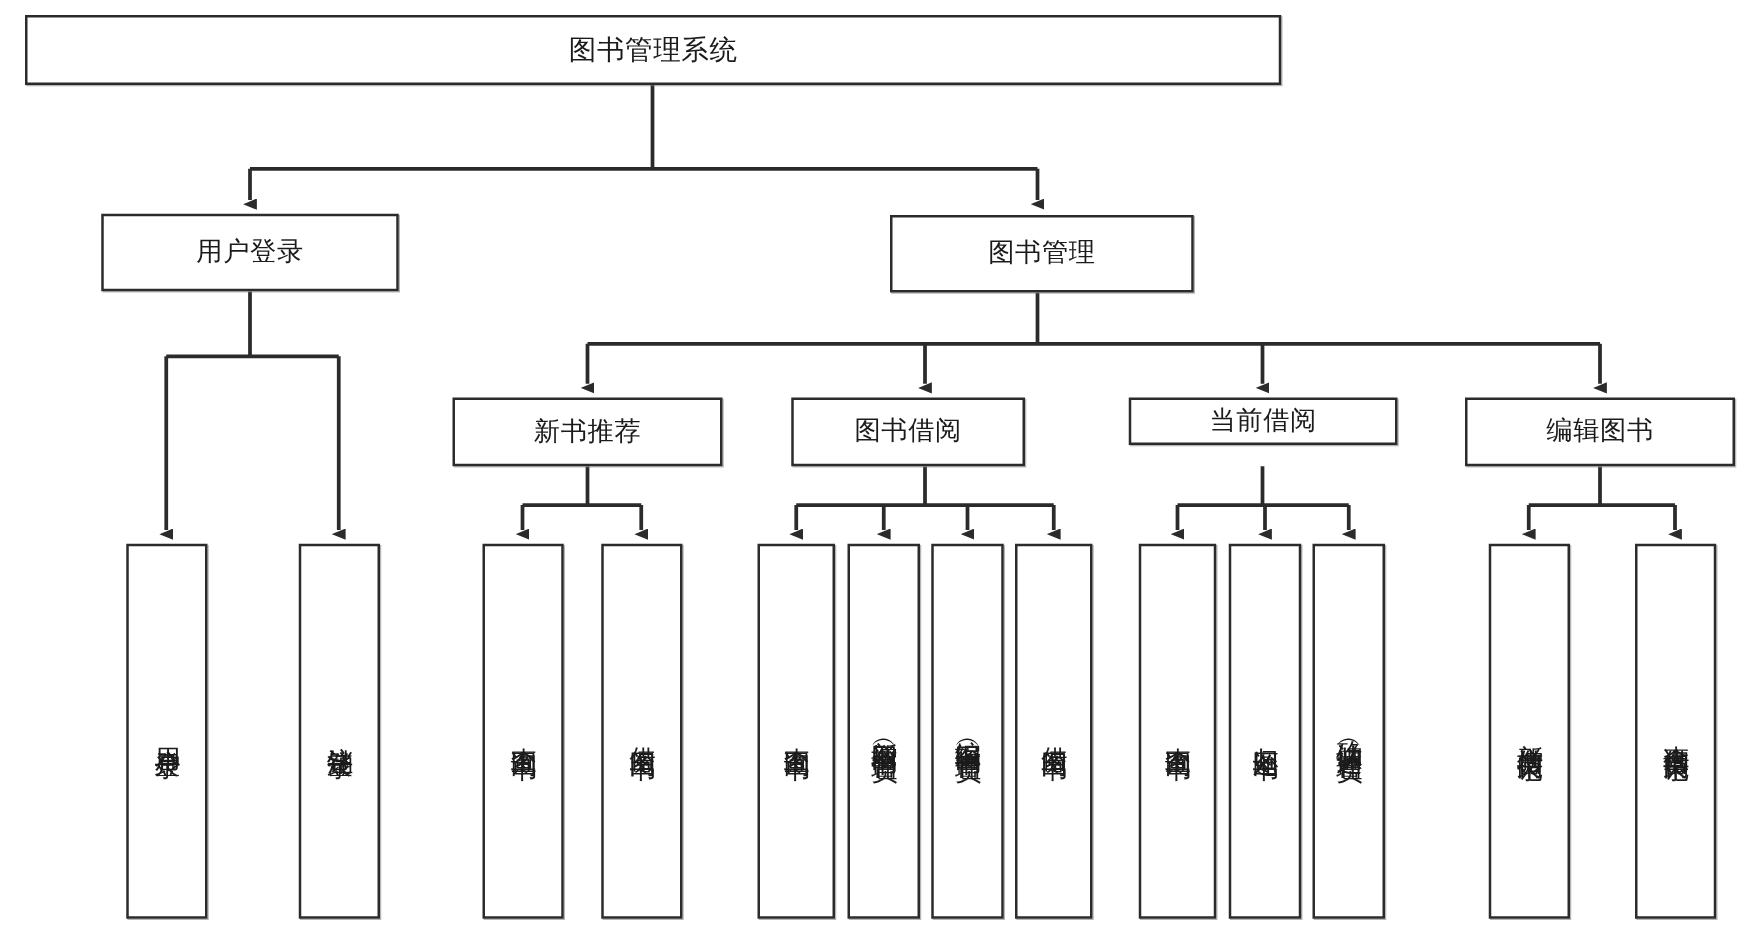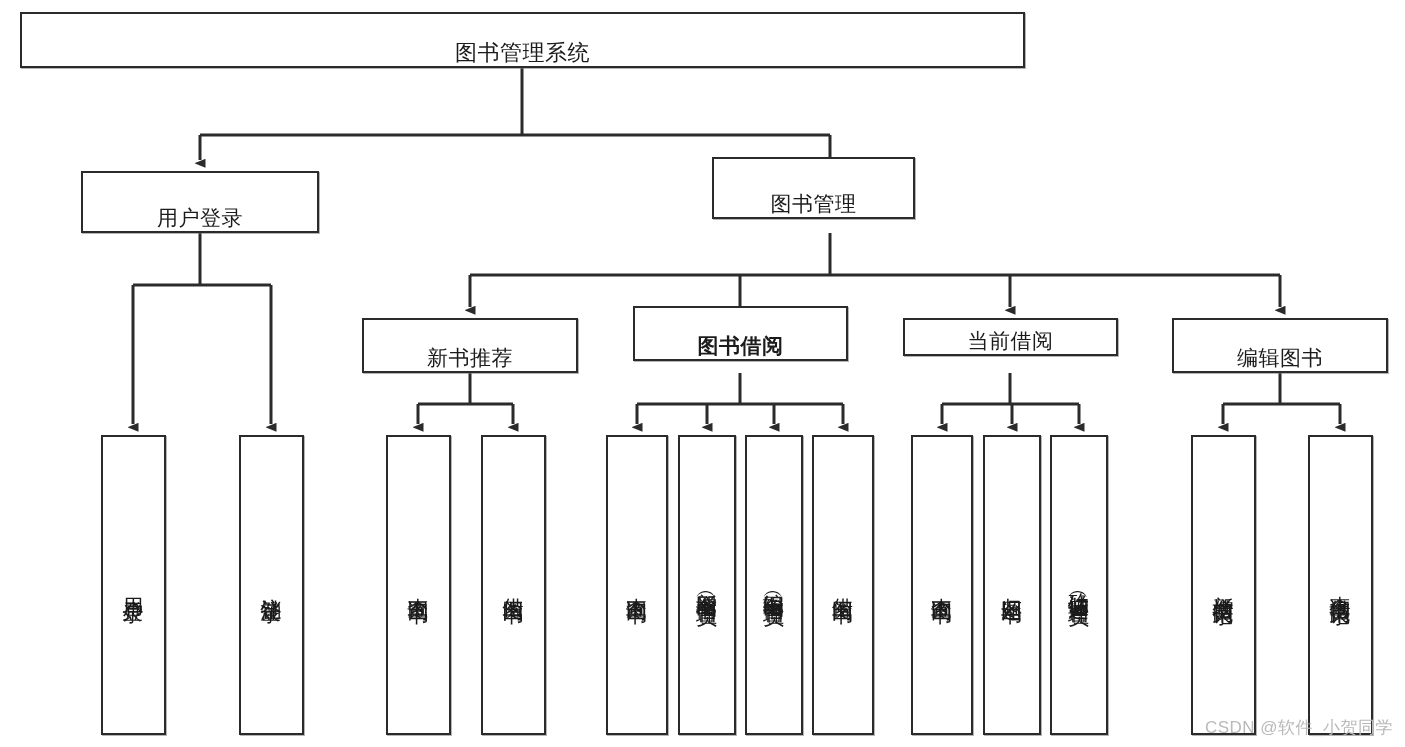--- a/index.html
+++ b/index.html
@@ -25,21 +25,21 @@
     width: 1405px;
     height: 747px;
     pointer-events: none;
   }
   .node {
     position: absolute;
     box-sizing: border-box;
     border: 2px solid #2b2b2b;
     background: #ffffff;
     display: flex;
-    align-items: flex-end;
+    align-items: center;
     justify-content: center;
     box-shadow: 1px 1px 0 0 rgba(120,120,120,0.55);
   }
   .node .label {
     color: #1b1b1b;
     font-size: 21px;
     line-height: 1.18;
     letter-spacing: 0.5px;
     white-space: nowrap;
     text-align: center;
@@ -123,28 +123,28 @@
     </g>
   </svg>
 
   <div class="node root" id="node-root" style="left: 20px; top: 12px; width: 1005px; height: 56px;">
     <span class="label">图书管理系统</span>
   </div>
 
   <div class="node" id="node-l1-0" style="left: 81px; top: 171px; width: 238px; height: 62px;">
     <span class="label">用户登录</span>
   </div>
-  <div class="node" id="node-l1-1" style="left: 712px; top: 157px; width: 203px; height: 62px;">
+  <div class="node" id="node-l1-1" style="left: 712px; top: 172px; width: 243px; height: 62px;">
     <span class="label">图书管理</span>
   </div>
 
   <div class="node" id="node-l2-0" style="left: 362px; top: 318px; width: 216px; height: 55px; font-family: Liberation Serif, serif;">
     <span class="label">新书推荐</span>
   </div>
-  <div class="node" id="node-l2-1" style="left: 633px; top: 306px; width: 215px; height: 55px; font-weight: bold;">
+  <div class="node" id="node-l2-1" style="left: 633px; top: 318px; width: 187px; height: 55px;">
     <span class="label">图书借阅</span>
   </div>
   <div class="node" id="node-l2-2" style="left: 903px; top: 318px; width: 215px; height: 38px;">
     <span class="label">当前借阅</span>
   </div>
   <div class="node" id="node-l2-3" style="left: 1172px; top: 318px; width: 216px; height: 55px;">
     <span class="label">编辑图书</span>
   </div>
 
   <div class="node vert" id="node-l3-0" style="left: 101px; top: 435px; width: 65px; height: 300px;">
@@ -180,15 +180,14 @@
   <div class="node vert" id="node-l3-10" style="left: 1050px; top: 435px; width: 58px; height: 300px;">
     <span class="label">确认归还（管理员）</span>
   </div>
   <div class="node vert" id="node-l3-11" style="left: 1191px; top: 435px; width: 65px; height: 300px;">
     <span class="label">新增借阅记录</span>
   </div>
   <div class="node vert" id="node-l3-12" style="left: 1308px; top: 435px; width: 65px; height: 300px;">
     <span class="label">查询借阅记录</span>
   </div>
 
-  <div id="watermark">CSDN @软件_小贺同学</div>
 
 </div>
 
 </body></html>

